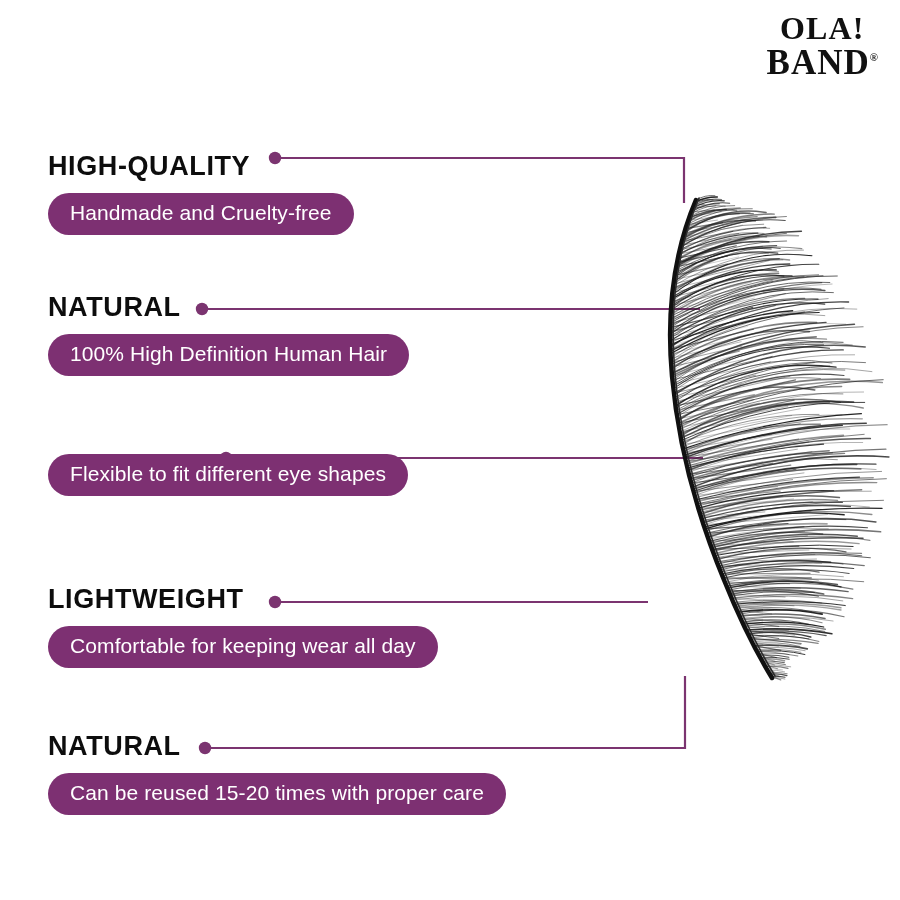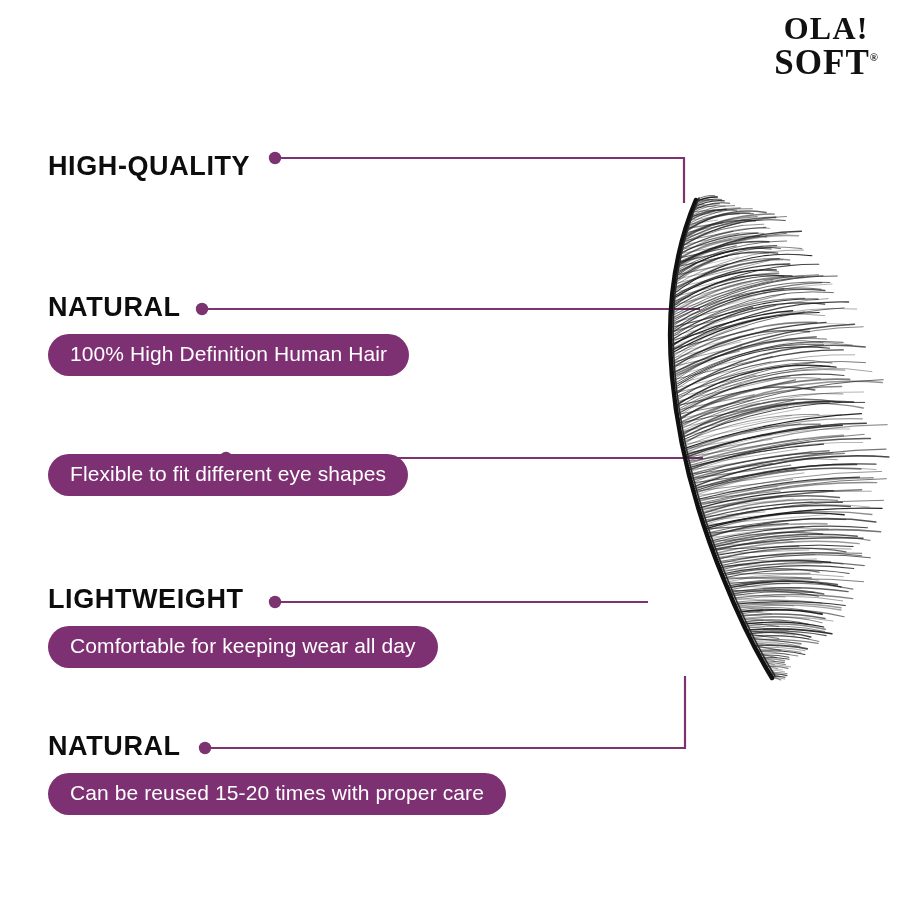--- a/index.html
+++ b/index.html
@@ -77,21 +77,21 @@
   .f4 { top:586px; }
   .f5 { top:733px; }
 </style>
 </head>
 <body>
 
 <div id="stage">
 
   <div class="logo">
     <span class="l1">OLA!</span>
-    <span class="l2"><span>SOFT</span><span class="reg">®</span></span>
+    <span class="l2"><span>BAND</span><span class="reg">®</span></span>
   </div>
 
   <svg id="connectors" viewBox="0 0 900 900">
     <g stroke="#7b3470" stroke-width="2.2" fill="none" stroke-linecap="butt">
 
       <path d="M275,158 L684,158 L684,203"></path>
 
       <path d="M202,309 L700,309"></path>
 
       <path d="M226,458 L703,458"></path>
@@ -464,20 +464,21 @@
           <path d="M172.0,538.0 Q178.8,537.2 184.9,539.0" stroke-width="0.66" opacity="0.60"></path>
         </g>
 
       <path id="band" d="M96,60 C74,112 66,170 72,236 C78,302 96,372 124,440 C140,480 156,512 172,538" stroke="#101010" stroke-width="4.5" fill="none" stroke-linecap="round"></path>
       <path id="band2" d="M96,60 C74,112 66,170 72,236 C78,302 96,372 124,440 C140,480 156,512 172,538" stroke="#2c2c2c" stroke-width="1.6" fill="none" stroke-linecap="round" transform="translate(3,-2)"></path>
     </g>
   </svg>
 
   <div class="feature f1">
     <div class="title">HIGH-QUALITY</div>
+    <div class="pill">Handmade and Cruelty-free</div>
   </div>
 
   <div class="feature f2">
     <div class="title">NATURAL</div>
     <div class="pill">100% High Definition Human Hair</div>
   </div>
 
   <div class="feature f3">
     <div class="pill">Flexible to fit different eye shapes</div>
   </div>

